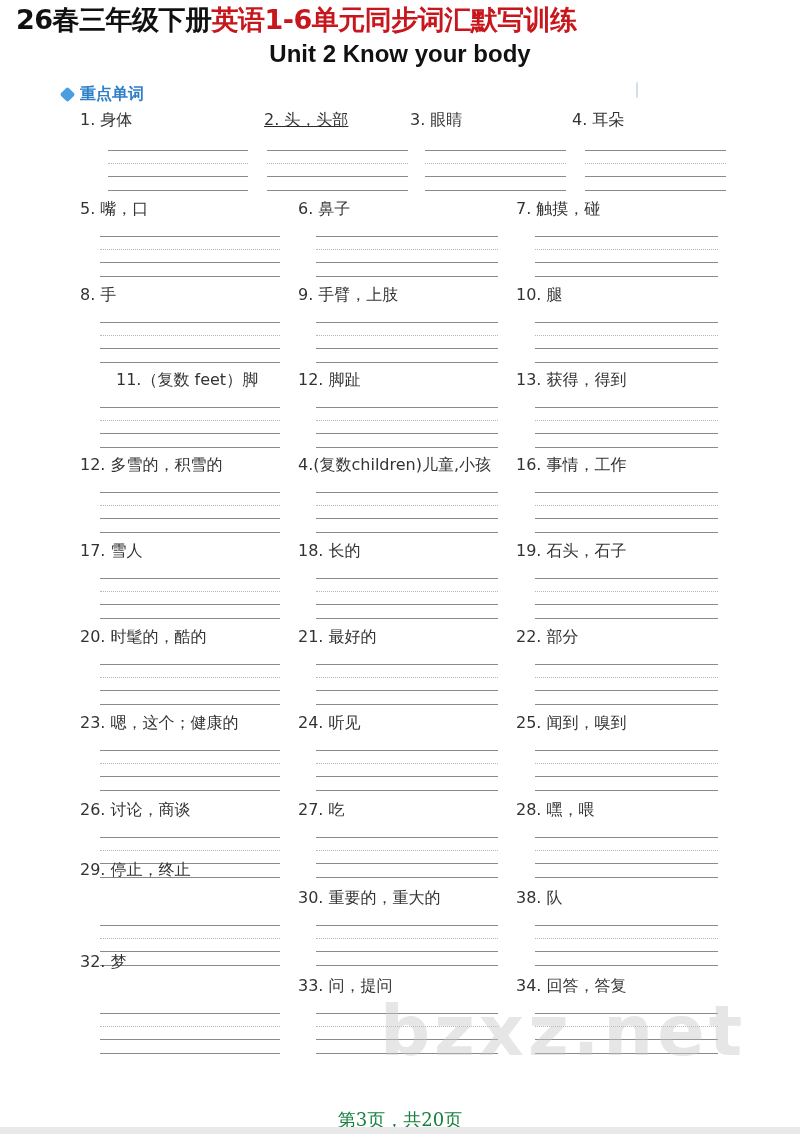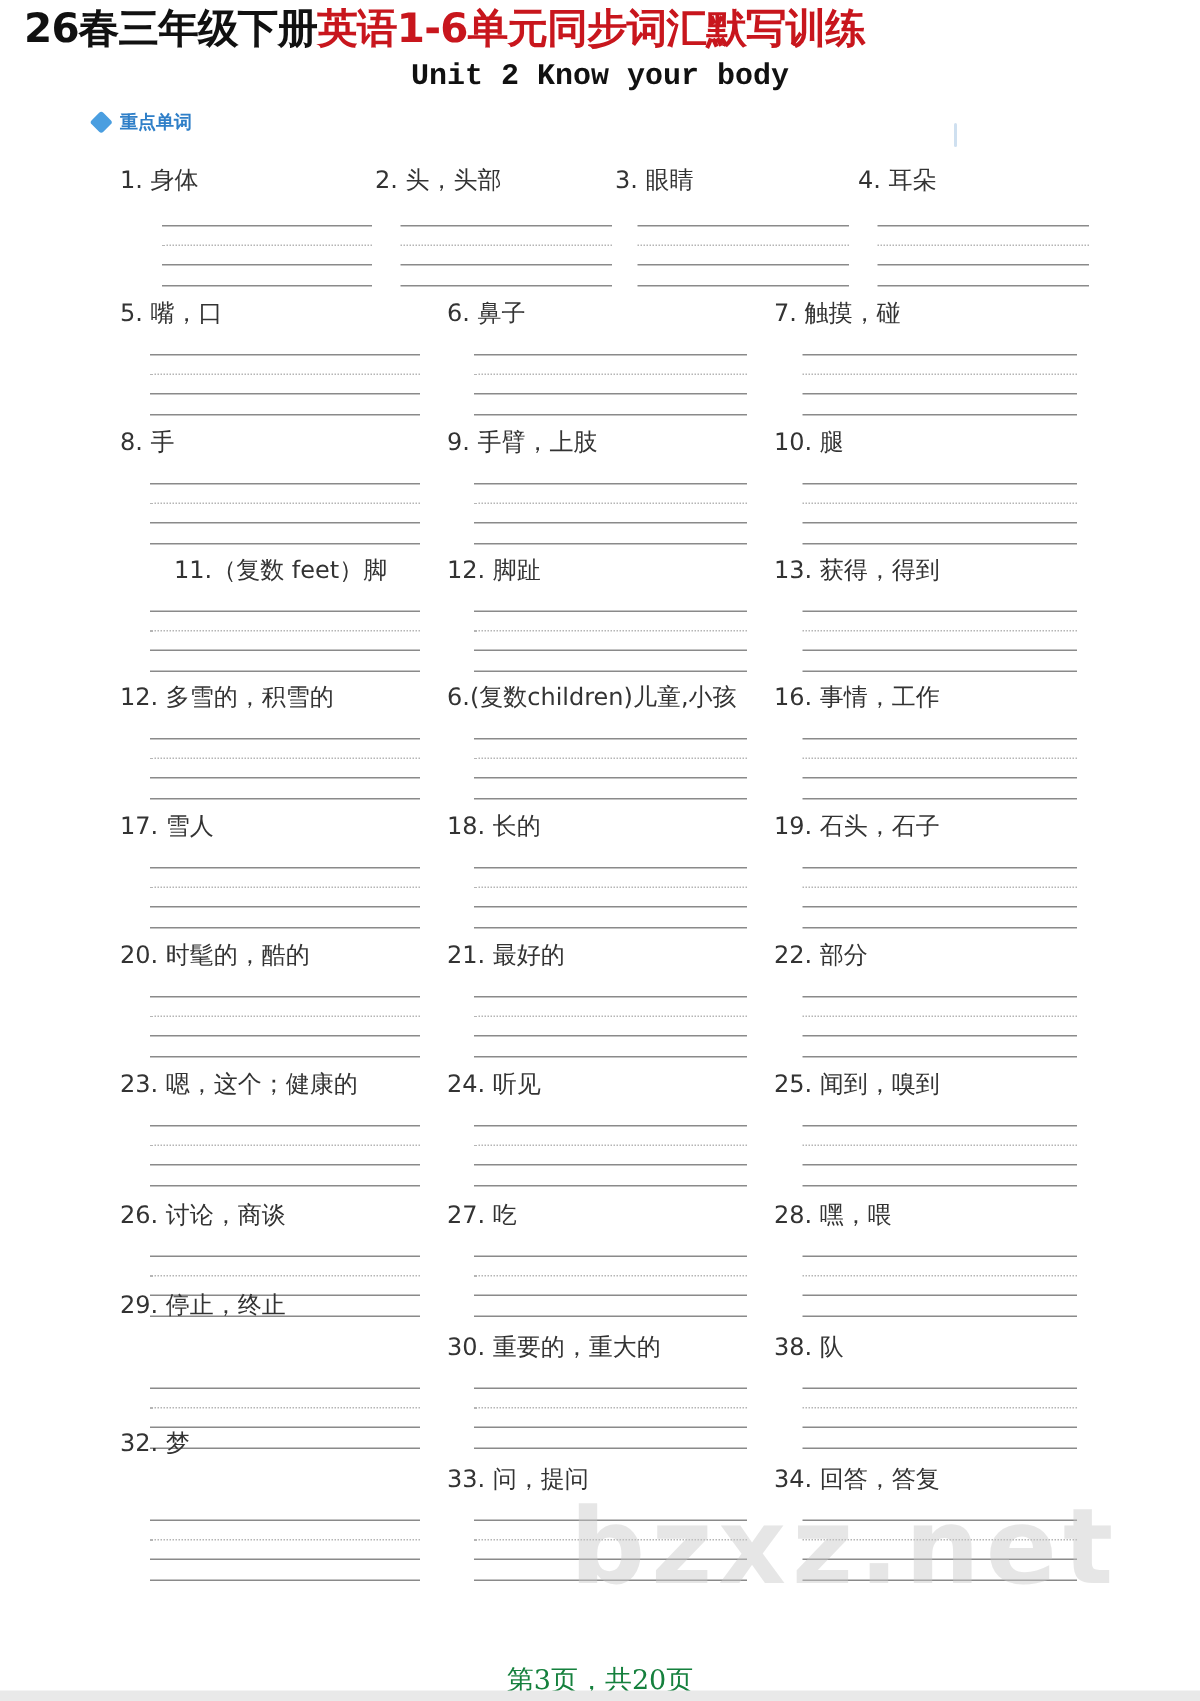--- a/index.html
+++ b/index.html
@@ -9,25 +9,25 @@
     }
     .title {
       position: absolute; left: 0; top: 0; width: 800px; height: 40px;
       font-family: "DejaVu Sans", sans-serif; font-weight: bold; font-size: 27px; line-height: 40px;
       white-space: nowrap; letter-spacing: -0.5px; padding-left: 16px; box-sizing: border-box;
     }
     .title .black { color: #111111; }
     .title .red { color: #c8161d; }
     .subtitle {
       position: absolute; top: 40px; left: 0; width: 800px; text-align: center;
-      font-family: Liberation Mono, monospace; font-weight: bold; font-size: 20px; color: #111;
+      font-family: Liberation Sans, sans-serif; font-weight: bold; font-size: 24px; color: #111;
     }
     .section {
-      position: absolute; left: 60px; top: 73px; display: flex; align-items: center;
-      font-family: "DejaVu Sans", sans-serif; font-size: 12px; color: #2f7fc8; font-weight: bold;
+      position: absolute; left: 60px; top: 84px; display: flex; align-items: center;
+      font-family: "DejaVu Sans", sans-serif; font-size: 16px; color: #2f7fc8; font-weight: bold;
     }
     .section .diamond {
       width: 11px; height: 11px; background: #4a9ee0; transform: rotate(45deg);
       border-radius: 2px; margin-right: 7px; margin-left: 2px;
     }
     .blip { position: absolute; left: 636px; top: 82px; width: 2px; height: 16px; background: #cfe0f0; border-radius: 2px; }
     .item { position: absolute; }
     .item .label {
       font-family: "DejaVu Sans", sans-serif; font-size: 16px; color: #333; white-space: nowrap;
     }
@@ -59,21 +59,21 @@
 <div class="blip"></div>
 
 <div id="items">
     <div class="item" style="left: 80px; top: 110px;"><span class="label">1. 身体</span></div>
     <div class="lines" style="left: 108px; width: 140px; top: 150px; height: 42px;">
       <div class="ln" style="top: 0px;"></div>
       <div class="dt" style="top: 13px;"></div>
       <div class="ln" style="top: 26px;"></div>
       <div class="ln" style="top: 40px;"></div>
     </div>
-    <div class="item" style="left: 250px; top: 110px;"><span class="label">2. 头，头部</span></div>
+    <div class="item" style="left: 264px; top: 110px; text-decoration: underline;"><span class="label">2. 头，头部</span></div>
     <div class="lines" style="left: 267px; width: 141px; top: 150px; height: 42px;">
       <div class="ln" style="top: 0px;"></div>
       <div class="dt" style="top: 13px;"></div>
       <div class="ln" style="top: 26px;"></div>
       <div class="ln" style="top: 40px;"></div>
     </div>
     <div class="item" style="left: 410px; top: 110px;"><span class="label">3. 眼睛</span></div>
     <div class="lines" style="left: 425px; width: 141px; top: 150px; height: 42px;">
       <div class="ln" style="top: 0px;"></div>
       <div class="dt" style="top: 13px;"></div>
@@ -150,21 +150,21 @@
       <div class="ln" style="top: 26px;"></div>
       <div class="ln" style="top: 40px;"></div>
     </div>
     <div class="item" style="left: 80px; top: 455px;"><span class="label">12. 多雪的，积雪的</span></div>
     <div class="lines" style="left: 100px; width: 180px; top: 492px; height: 42px;">
       <div class="ln" style="top: 0px;"></div>
       <div class="dt" style="top: 13px;"></div>
       <div class="ln" style="top: 26px;"></div>
       <div class="ln" style="top: 40px;"></div>
     </div>
-    <div class="item" style="left: 298px; top: 455px;"><span class="label">6.(复数children)儿童,小孩</span></div>
+    <div class="item" style="left: 298px; top: 455px;"><span class="label">4.(复数children)儿童,小孩</span></div>
     <div class="lines" style="left: 316px; width: 182px; top: 492px; height: 42px;">
       <div class="ln" style="top: 0px;"></div>
       <div class="dt" style="top: 13px;"></div>
       <div class="ln" style="top: 26px;"></div>
       <div class="ln" style="top: 40px;"></div>
     </div>
     <div class="item" style="left: 516px; top: 455px;"><span class="label">16. 事情，工作</span></div>
     <div class="lines" style="left: 535px; width: 183px; top: 492px; height: 42px;">
       <div class="ln" style="top: 0px;"></div>
       <div class="dt" style="top: 13px;"></div>

